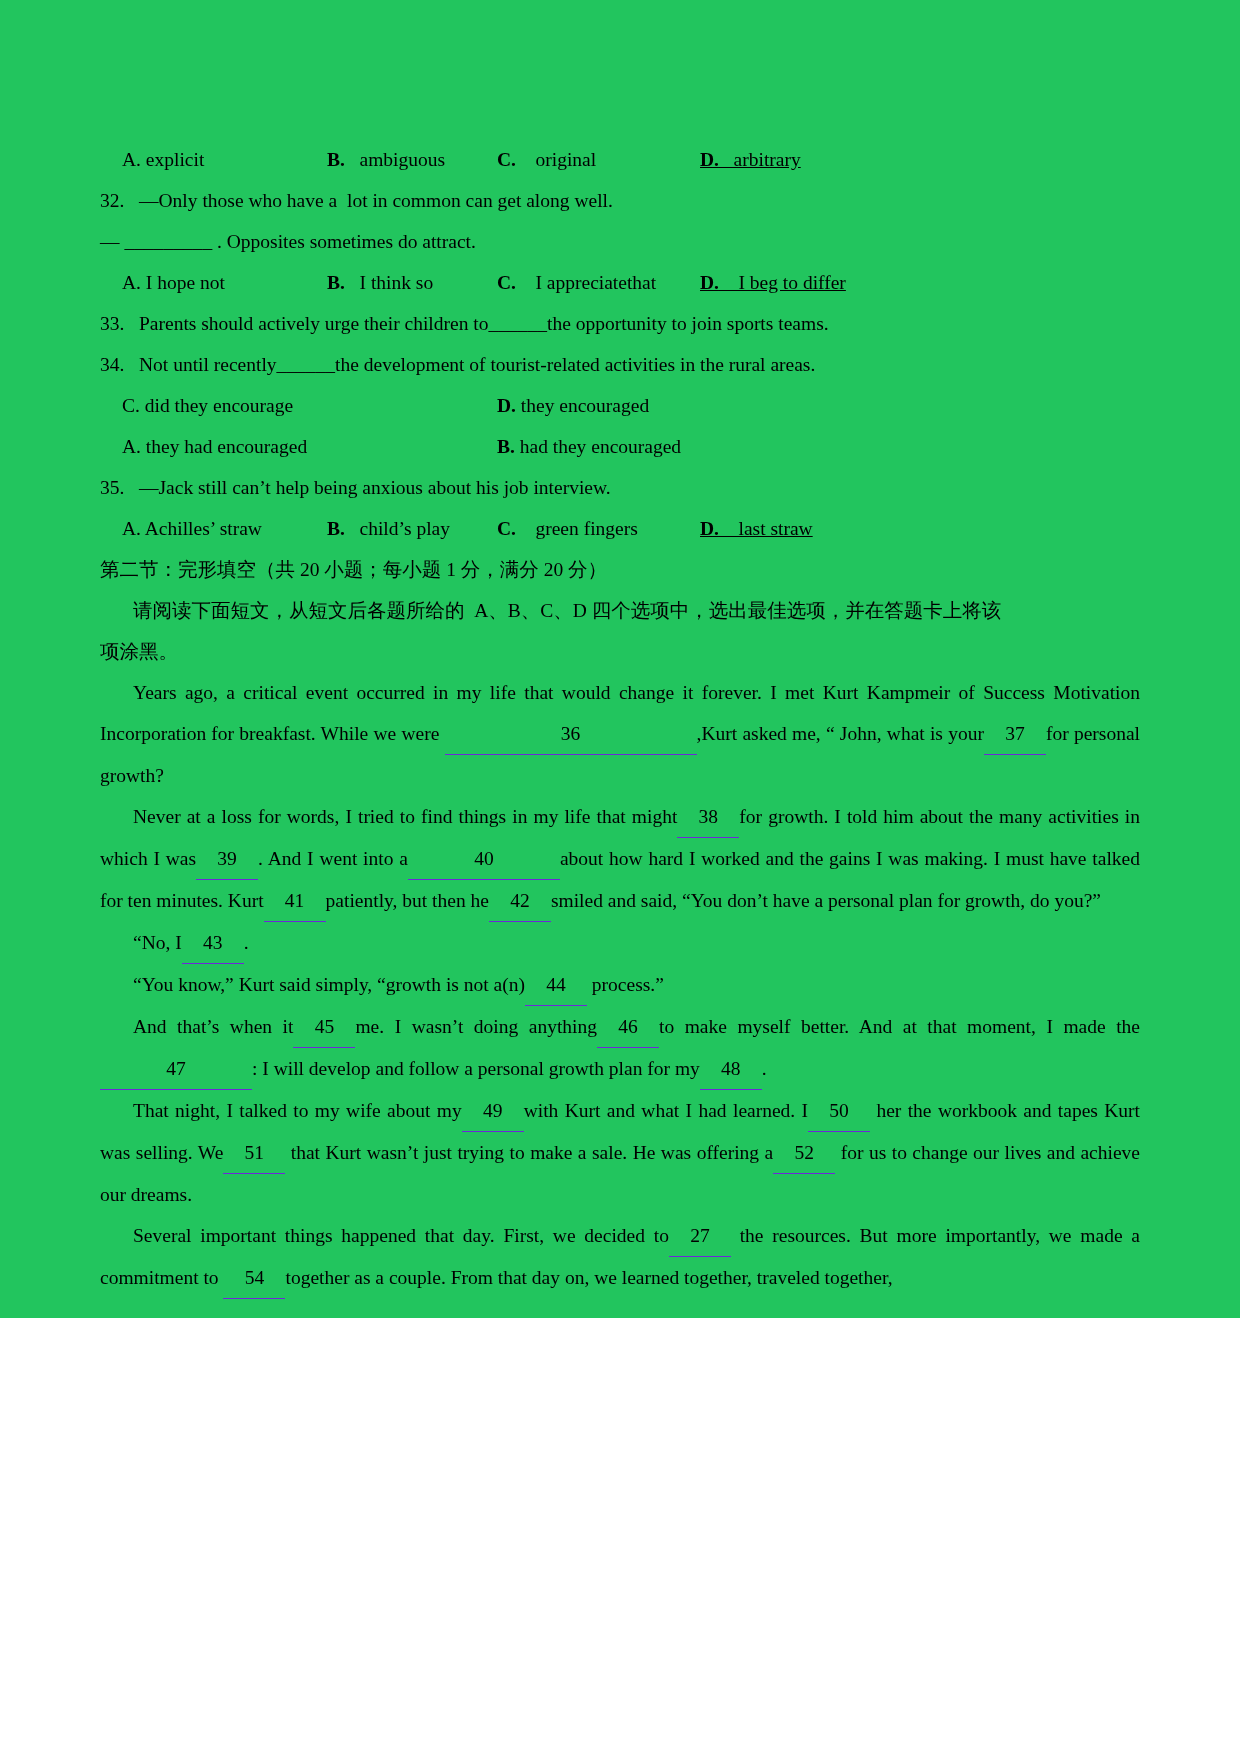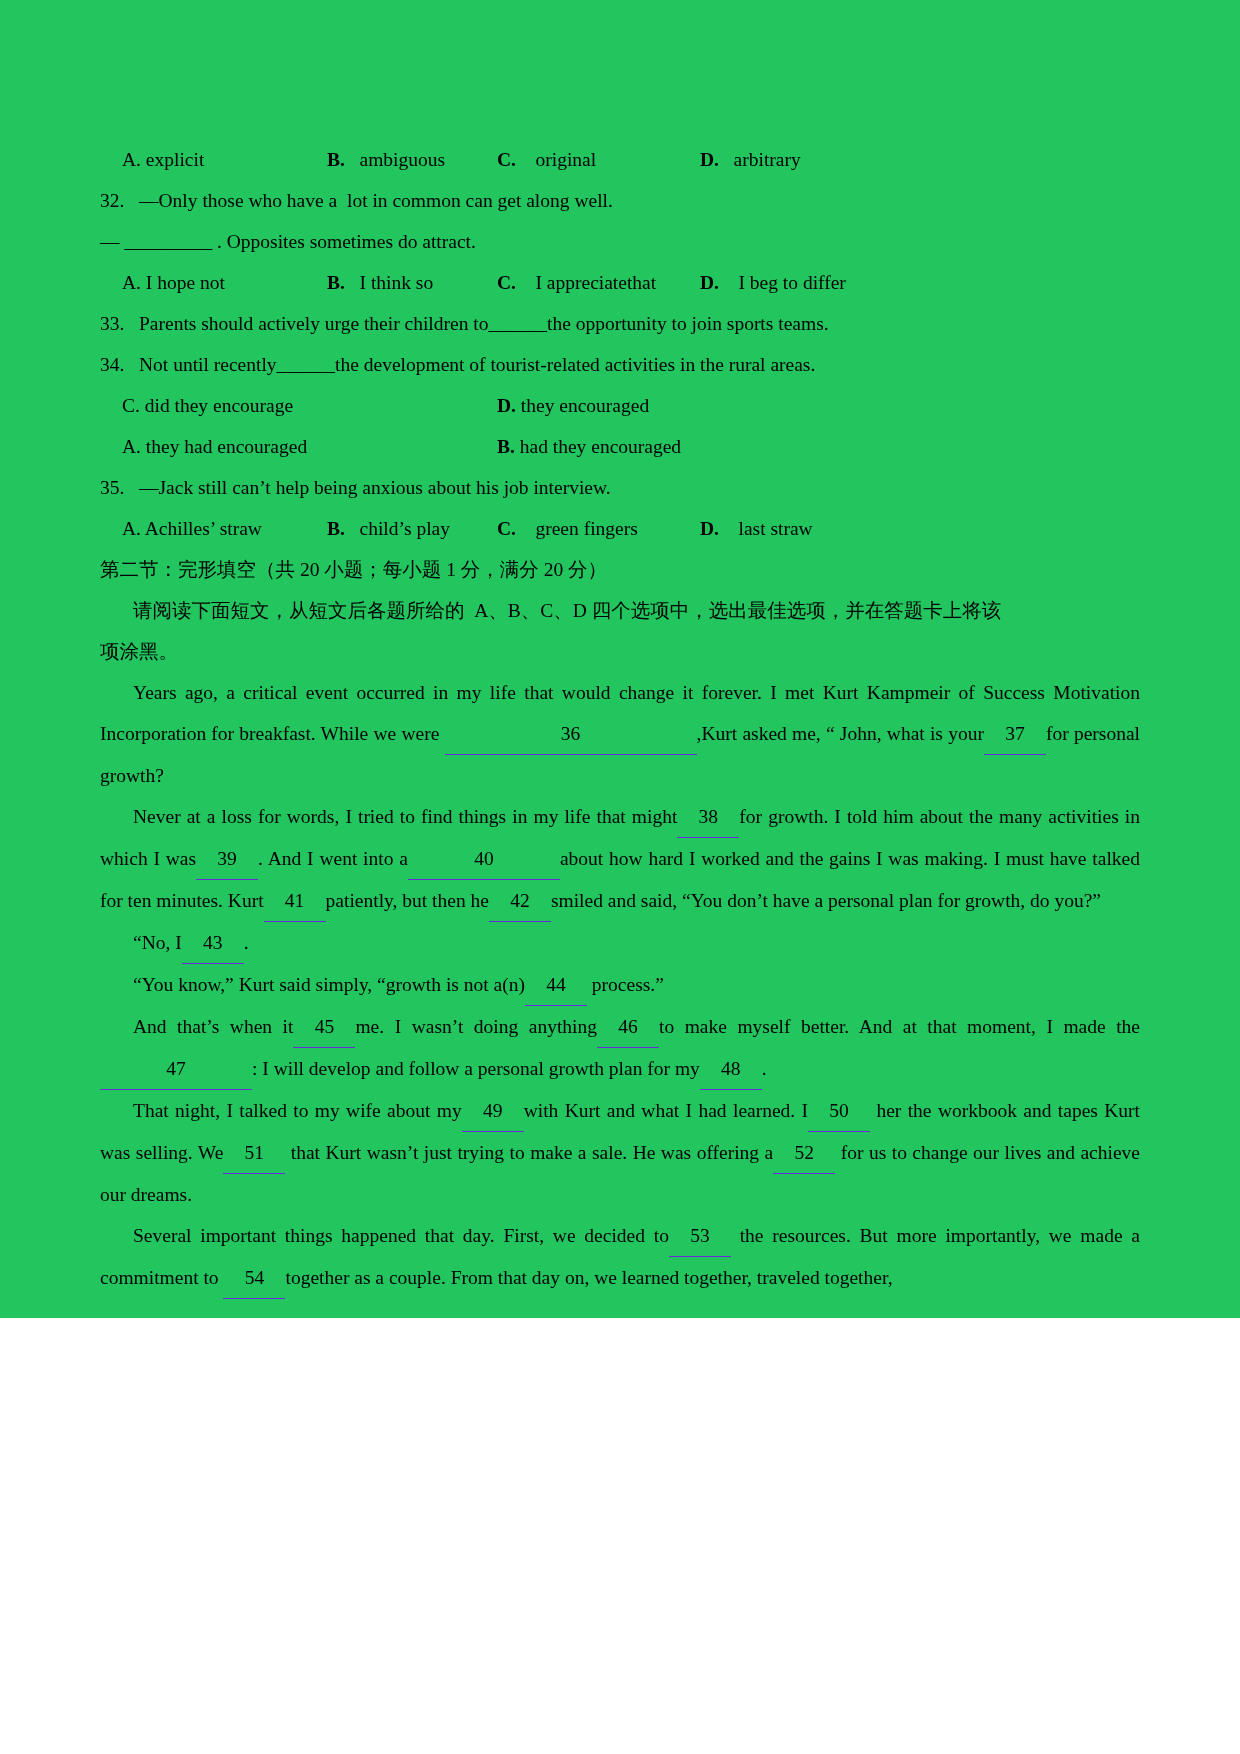--- a/index.html
+++ b/index.html
@@ -28,21 +28,21 @@
   .indent { text-indent: 33px; }
   .opt-row {
     position: relative;
     height: 41px;
     line-height: 41px;
   }
   .opt { position: absolute; top: 0; white-space: pre; }
   .cols-std .o1 { left: 22px; }
   .cols-std .o2 { left: 227px; }
   .cols-std .o3 { left: 397px; }
-  .cols-std .o4 { left: 600px; }
+  .cols-std .o4 { left: 600px; text-decoration: underline; }
   .cols-33 .o1 { left: 22px; }
   .cols-33 .o2 { left: 203px; }
   .cols-33 .o3 { left: 368px; }
   .cols-33 .o4 { left: 558px; }
   .cols-2 .o1 { left: 22px; }
   .cols-2 .o2 { left: 397px; }
   .bold { font-weight: bold; }
   .para {
     line-height: 41px;
     text-align: justify;
@@ -113,20 +113,20 @@
     <div class="line">第二节：完形填空（共 20 小题；每小题 1 分，满分 20 分）</div>
     <div class="line indent">请阅读下面短文，从短文后各题所给的  A、B、C、D 四个选项中，选出最佳选项，并在答题卡上将该</div>
     <div class="line">项涂黑。</div>
 
     <div class="para"><span>Years ago, a critical event occurred in my life that would change it forever. I met Kurt Kampmeir of Success Motivation Incorporation for breakfast. While we were </span><span class="blank xl">36</span><span>,Kurt asked me, “ John, what is your</span><span class="blank s">37</span><span>for personal growth?</span></div>
     <div class="para"><span>Never at a loss for words, I tried to find things in my life that might</span><span class="blank s">38</span><span>for growth. I told him about the many activities in which I was</span><span class="blank s">39</span><span>. And I went into a</span><span class="blank l">40</span><span>about how hard I worked and the gains I was making. I must have talked for ten minutes. Kurt</span><span class="blank s">41</span><span>patiently, but then he</span><span class="blank s">42</span><span>smiled and said, “You don’t have a personal plan for growth, do you?”</span></div>
     <div class="para"><span>“No, I</span><span class="blank s">43</span><span>.</span></div>
     <div class="para"><span>“You know,” Kurt said simply, “growth is not a(n)</span><span class="blank s">44</span><span> process.”</span></div>
     <div class="para"><span>And that’s when it</span><span class="blank s">45</span><span>me. I wasn’t doing anything</span><span class="blank s">46</span><span>to make myself better. And at that moment, I made the</span><span class="blank l">47</span><span>: I will develop and follow a personal growth plan for my</span><span class="blank s">48</span><span>.</span></div>
     <div class="para"><span>That night, I talked to my wife about my</span><span class="blank s">49</span><span>with Kurt and what I had learned. I</span><span class="blank s">50</span><span> her the workbook and tapes Kurt was selling. We</span><span class="blank s">51</span><span> that Kurt wasn’t just trying to make a sale. He was offering a</span><span class="blank s">52</span><span> for us to change our lives and achieve our dreams.</span></div>
-    <div class="para"><span>Several important things happened that day. First, we decided to</span><span class="blank s">53</span><span> the resources. But more importantly, we made a commitment to </span><span class="blank s">54</span><span>together as a couple. From that day on, we learned together, traveled together,</span></div>
+    <div class="para"><span>Several important things happened that day. First, we decided to</span><span class="blank s">27</span><span> the resources. But more importantly, we made a commitment to </span><span class="blank s">54</span><span>together as a couple. From that day on, we learned together, traveled together,</span></div>
 
   </main>
 
   <div class="footer">
     <span>通通好课网  www.tthaoke.com 提供下载</span>
   </div>
 </div>
 
 </body></html>

